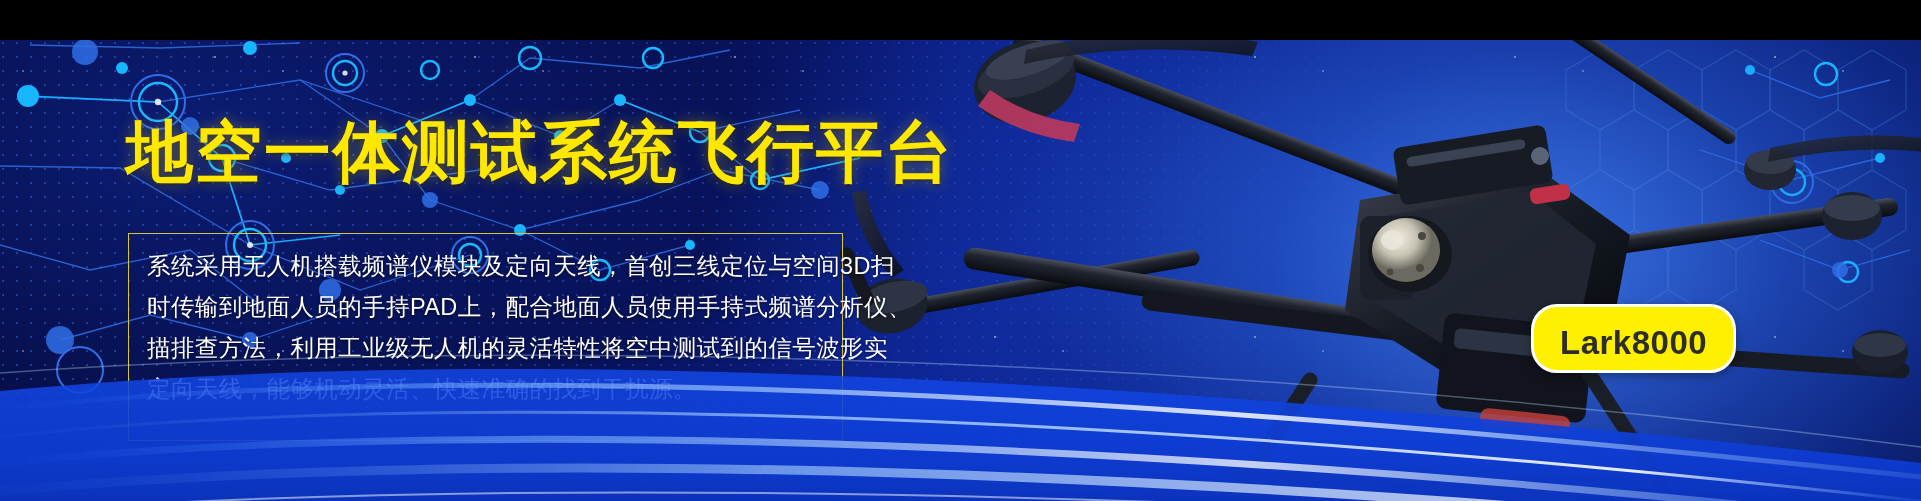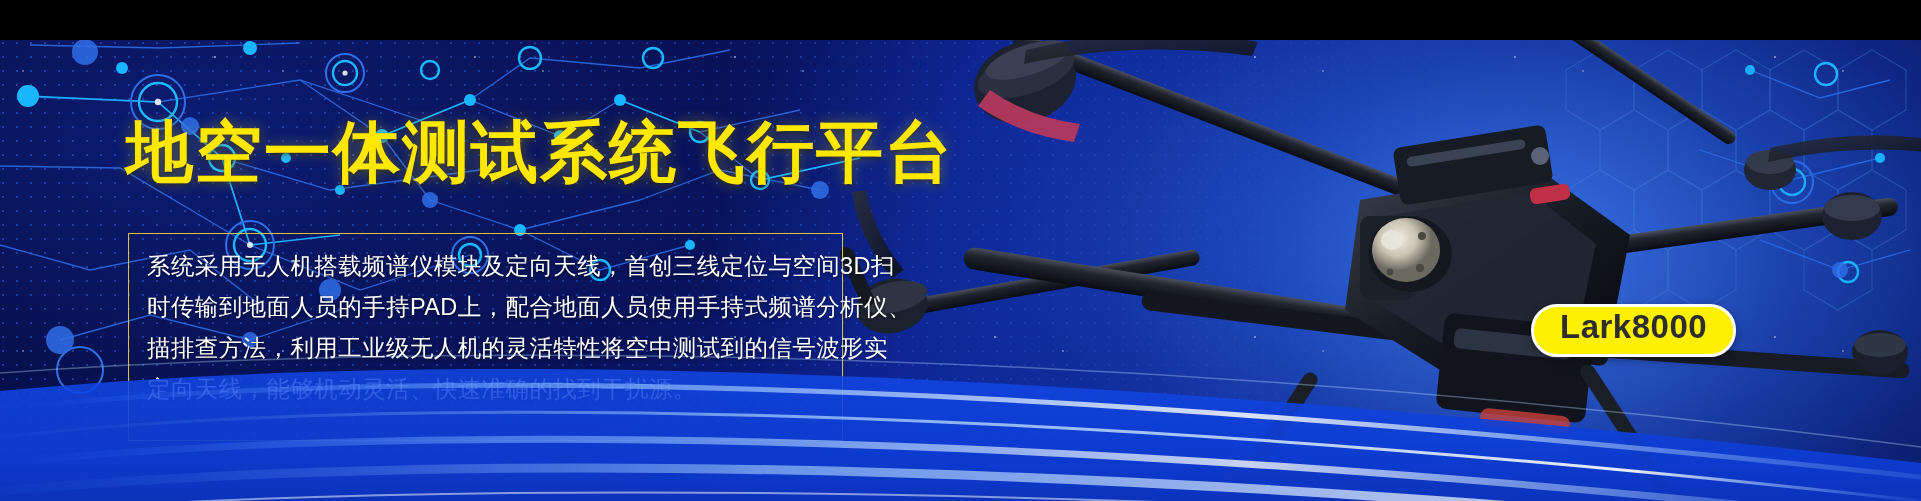--- a/index.html
+++ b/index.html
@@ -86,21 +86,21 @@
     left:1120px; top:-120px;
     width:820px; height:700px;
     background:radial-gradient(ellipse at 50% 50%, rgba(90,150,255,.40) 0%, rgba(40,90,210,.18) 45%, rgba(0,0,0,0) 72%);
     pointer-events:none;
   }
 
   
   #lark-badge {
     position:absolute;
     left:1531px; top:264px;
-    padding:3px 26px 9px;
+    padding:19px 26px 9px;
     background:#FFF000;
     border:3px solid #ffffff;
     border-radius:26px;
     color:#2d2d2d;
     font-size:33px;
     font-weight:700;
     letter-spacing:.5px;
     line-height:1.05;
     box-shadow:0 3px 10px rgba(0,0,0,.35);
   }

